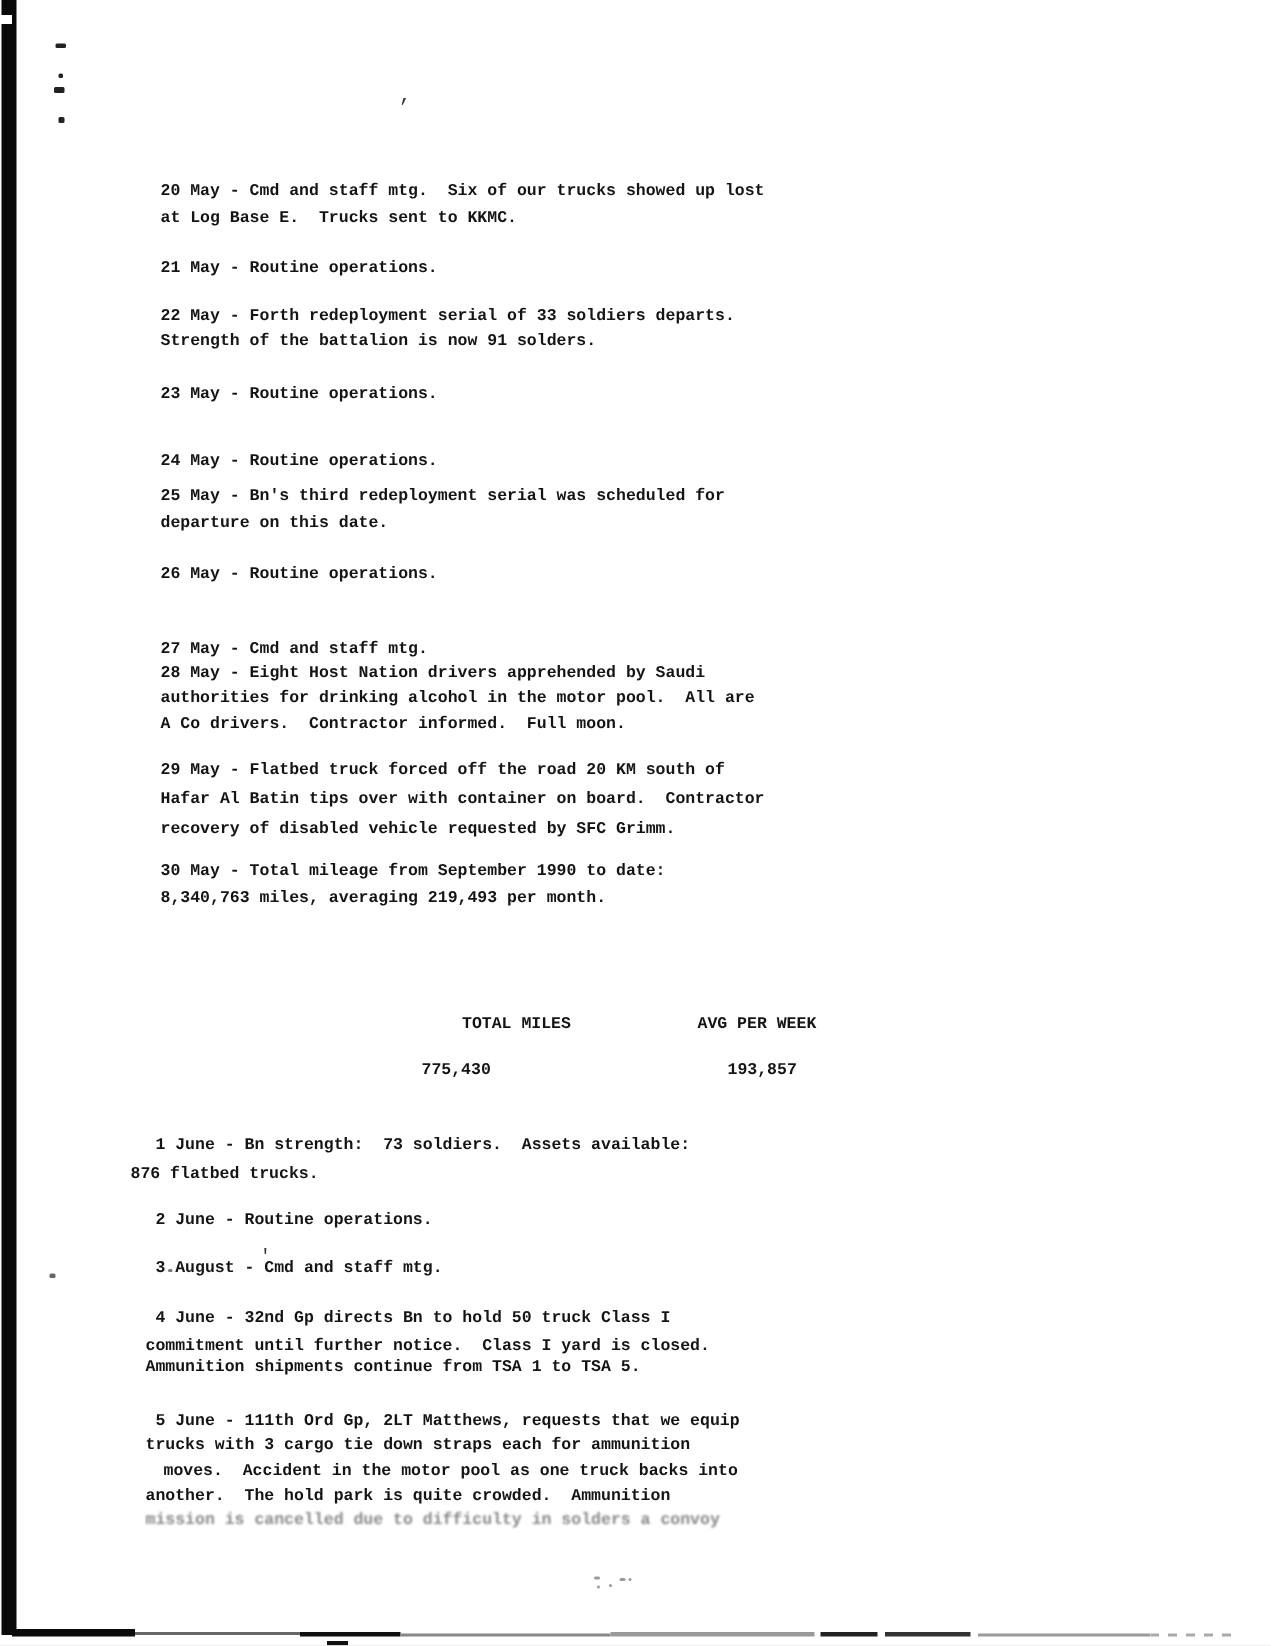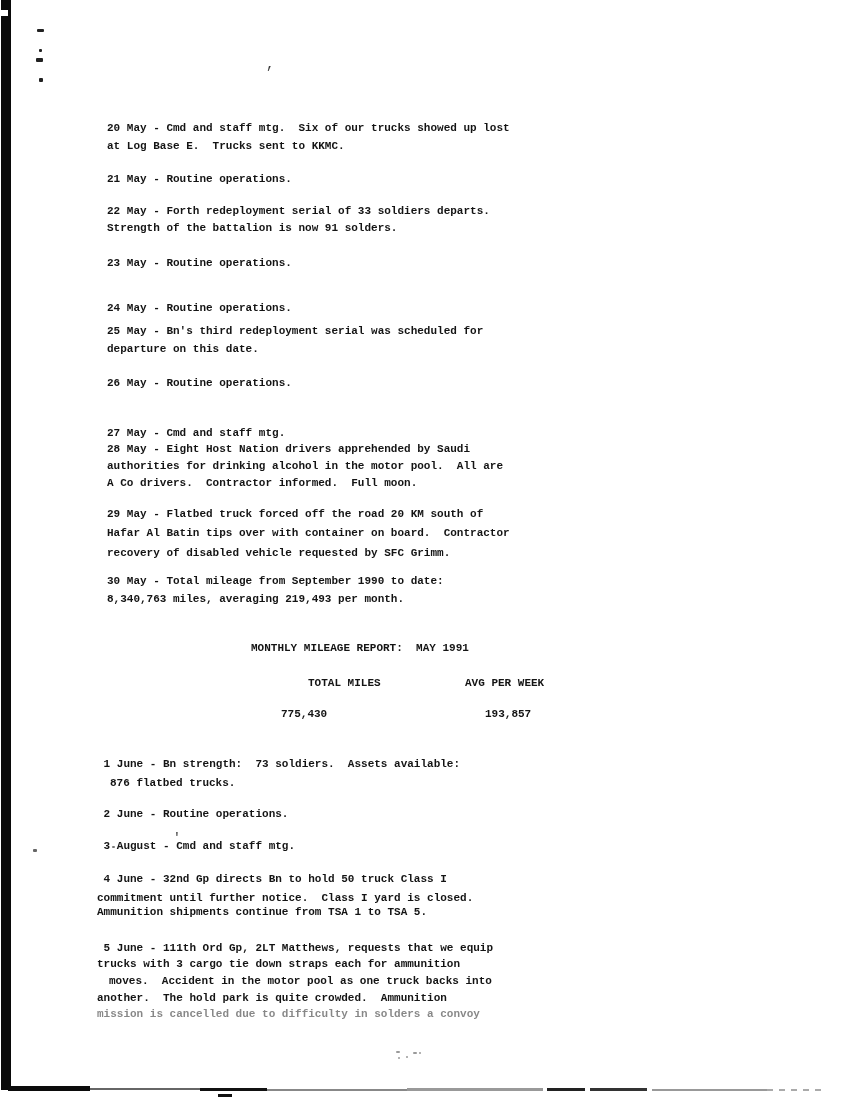--- a/index.html
+++ b/index.html
@@ -69,34 +69,33 @@
       <span class="ln" style="left: 107px; top: 406px; margin-top: 17px;">27 May - Cmd and staff mtg.</span>
       <span class="ln" style="left: 107px; top: 439px;">28 May - Eight Host Nation drivers apprehended by Saudi</span>
       <span class="ln" style="left: 107px; top: 456px;">authorities for drinking alcohol in the motor pool.  All are</span>
       <span class="ln" style="left: 107px; top: 473px;">A Co drivers.  Contractor informed.  Full moon.</span>
       <span class="ln" style="left: 107px; top: 504px;">29 May - Flatbed truck forced off the road 20 KM south of</span>
       <span class="ln" style="left: 107px; top: 523px;">Hafar Al Batin tips over with container on board.  Contractor</span>
       <span class="ln" style="left: 107px; top: 543px;">recovery of disabled vehicle requested by SFC Grimm.</span>
       <span class="ln" style="left: 107px; top: 571px;">30 May - Total mileage from September 1990 to date:</span>
       <span class="ln" style="left: 107px; top: 589px;">8,340,763 miles, averaging 219,493 per month.</span>
       <span class="ln" style="left: 97px; top: 754px;"> 1 June - Bn strength:  73 soldiers.  Assets available:</span>
-      <span class="ln" style="left: 110px; top: 773px; text-align: right;">876 flatbed trucks.</span>
+      <span class="ln" style="left: 87px; top: 773px; text-align: right;">876 flatbed trucks.</span>
       <span class="ln" style="left: 97px; top: 804px;"> 2 June - Routine operations.</span>
       <span class="ln" style="left: 97px; top: 836px;"> 3 August - Cmd and staff mtg.</span>
       <span class="ln" style="left: 97px; top: 869px;"> 4 June - 32nd Gp directs Bn to hold 50 truck Class I</span>
       <span class="ln" style="left: 97px; top: 888px;">commitment until further notice.  Class I yard is closed.</span>
       <span class="ln" style="left: 97px; top: 902px;">Ammunition shipments continue from TSA 1 to TSA 5.</span>
       <span class="ln" style="left: 97px; top: 938px;"> 5 June - 111th Ord Gp, 2LT Matthews, requests that we equip</span>
       <span class="ln" style="left: 97px; top: 954px;">trucks with 3 cargo tie down straps each for ammunition</span>
       <span class="ln" style="left: 97px; top: 971px; margin-left: 12px;">moves.  Accident in the motor pool as one truck backs into</span>
       <span class="ln" style="left: 97px; top: 988px;">another.  The hold park is quite crowded.  Ammunition</span>
       <span class="ln faded" style="left: 97px; top: 1004px;">mission is cancelled due to difficulty in solders a convoy</span>
     </div>
 
-  <span class="ln" style="left:251px;top:638px;">MONTHLY MILEAGE REPORT:  MAY 1991</span>
   <span class="ln" style="left:261px;top:673px;margin-left:47px;">TOTAL MILES</span>
   <span class="ln" style="left:465px;top:673px;">AVG PER WEEK</span>
   <span class="ln" style="left:281px;top:704px;">775,430</span>
   <span class="ln" style="left:485px;top:704px;">193,857</span>
 
   <div class="smudge" style="left:396px;top:1051px;width:4px;height:2px;"></div>
   <div class="smudge" style="left:398px;top:1057px;width:2px;height:2px;"></div>
   <div class="smudge" style="left:406px;top:1056px;width:2px;height:2px;"></div>
   <div class="smudge" style="left:413px;top:1052px;width:4px;height:2px;"></div>
   <div class="smudge" style="left:419px;top:1052px;width:2px;height:2px;"></div>

